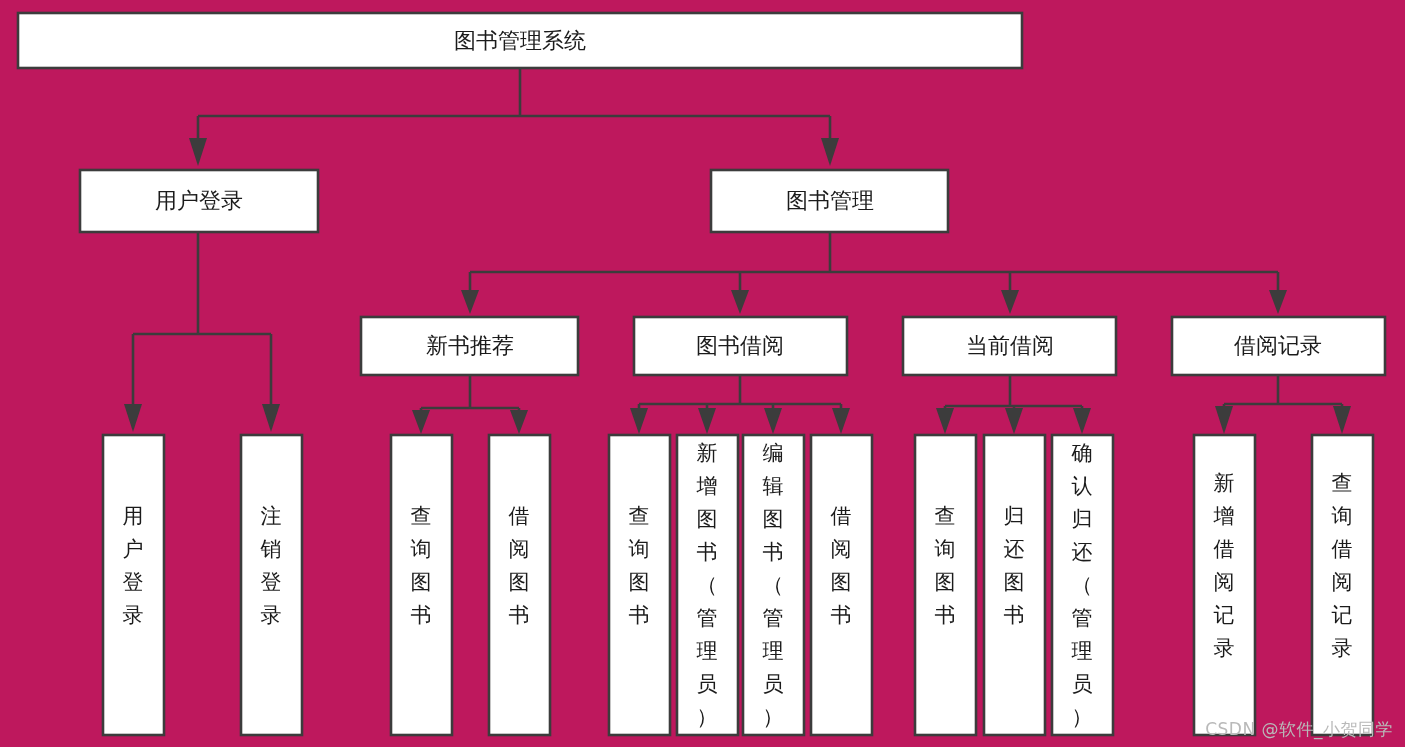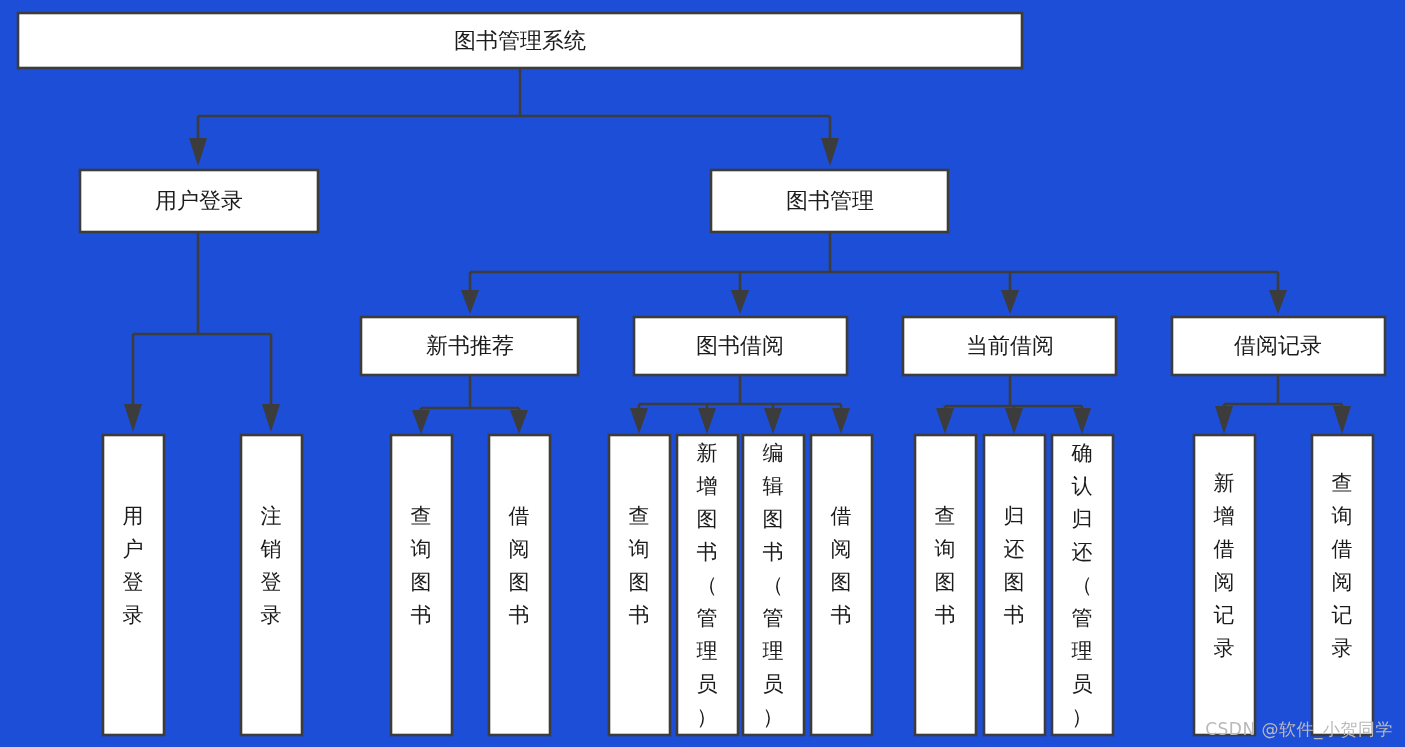--- a/index.html
+++ b/index.html
@@ -10,21 +10,21 @@
   body {
     width: 1405px;
     height: 747px;
     font-family: "DejaVu Sans", "Liberation Sans", sans-serif;
     overflow: hidden;
   }
   #diagram-root {
     position: relative;
     width: 1405px;
     height: 747px;
-    background: #1d4ed8;
+    background: #be185d;
   }
   svg.diagram {
     position: absolute;
     top: 0;
     left: 0;
     width: 1405px;
     height: 747px;
     display: block;
   }
   .node-box {

